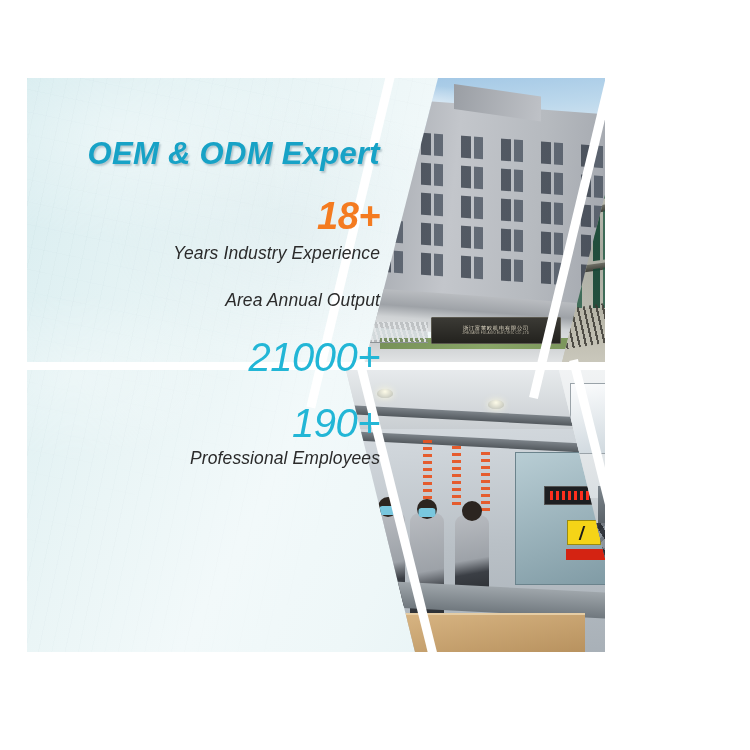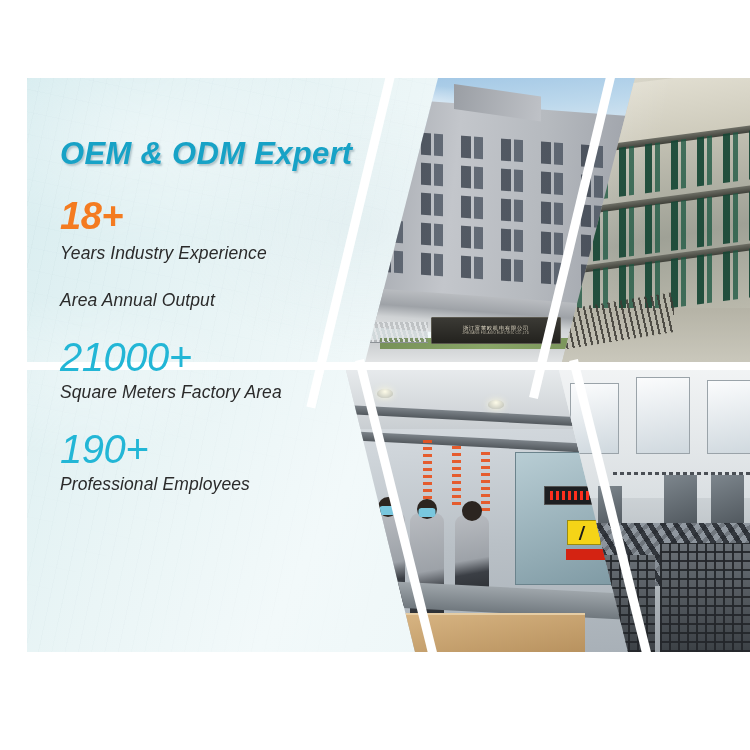--- a/index.html
+++ b/index.html
@@ -1,24 +1,25 @@
 <!DOCTYPE html>
 <html><head>
 <meta charset="utf-8">
 <style>
   html,body{margin:0;padding:0;}
   body{
     width:750px;height:750px;background:#ffffff;overflow:hidden;
     font-family:"Liberation Sans","DejaVu Sans",sans-serif;
   }
   #banner{
-    position:absolute;left:27px;top:78px;width:723px;height:574px;
+    position:absolute;left:27px;top:78px;width:578px;height:574px;
     overflow:hidden;
     background:
       linear-gradient(118deg,#d6ecef 0%,#dff0f2 14%,#eaf5f6 34%,#f2f9fa 52%,#eef7f8 70%,#e7f3f5 86%,#e2f0f3 100%);
+    text-align: right;
   }
   
   #tex1,#tex2,#tex3{position:absolute;inset:0;pointer-events:none;}
   #tex1{
     opacity:.40;
     background:
       repeating-linear-gradient(102deg,
         rgba(150,175,185,.16) 0px, rgba(150,175,185,.16) 1px,
         rgba(255,255,255,0) 1px, rgba(255,255,255,0) 13px);
     -webkit-mask-image:linear-gradient(112deg,rgba(0,0,0,.95) 0%,rgba(0,0,0,.55) 30%,rgba(0,0,0,0) 62%);
@@ -293,21 +294,20 @@
       <div class="num orange">18+</div>
       <div class="label">Years Industry Experience</div>
     </div>
 
     <div class="stat" id="stat-1">
       <div class="label">Area Annual Output</div>
     </div>
 
     <div class="stat" id="stat-2">
       <div class="num cyan">21000+</div>
-      <div class="label">Square Meters Factory Area</div>
     </div>
 
     <div class="stat" id="stat-3">
       <div class="num cyan">190+</div>
       <div class="label">Professional Employees</div>
     </div>
   </div>
 
 </div>
 

